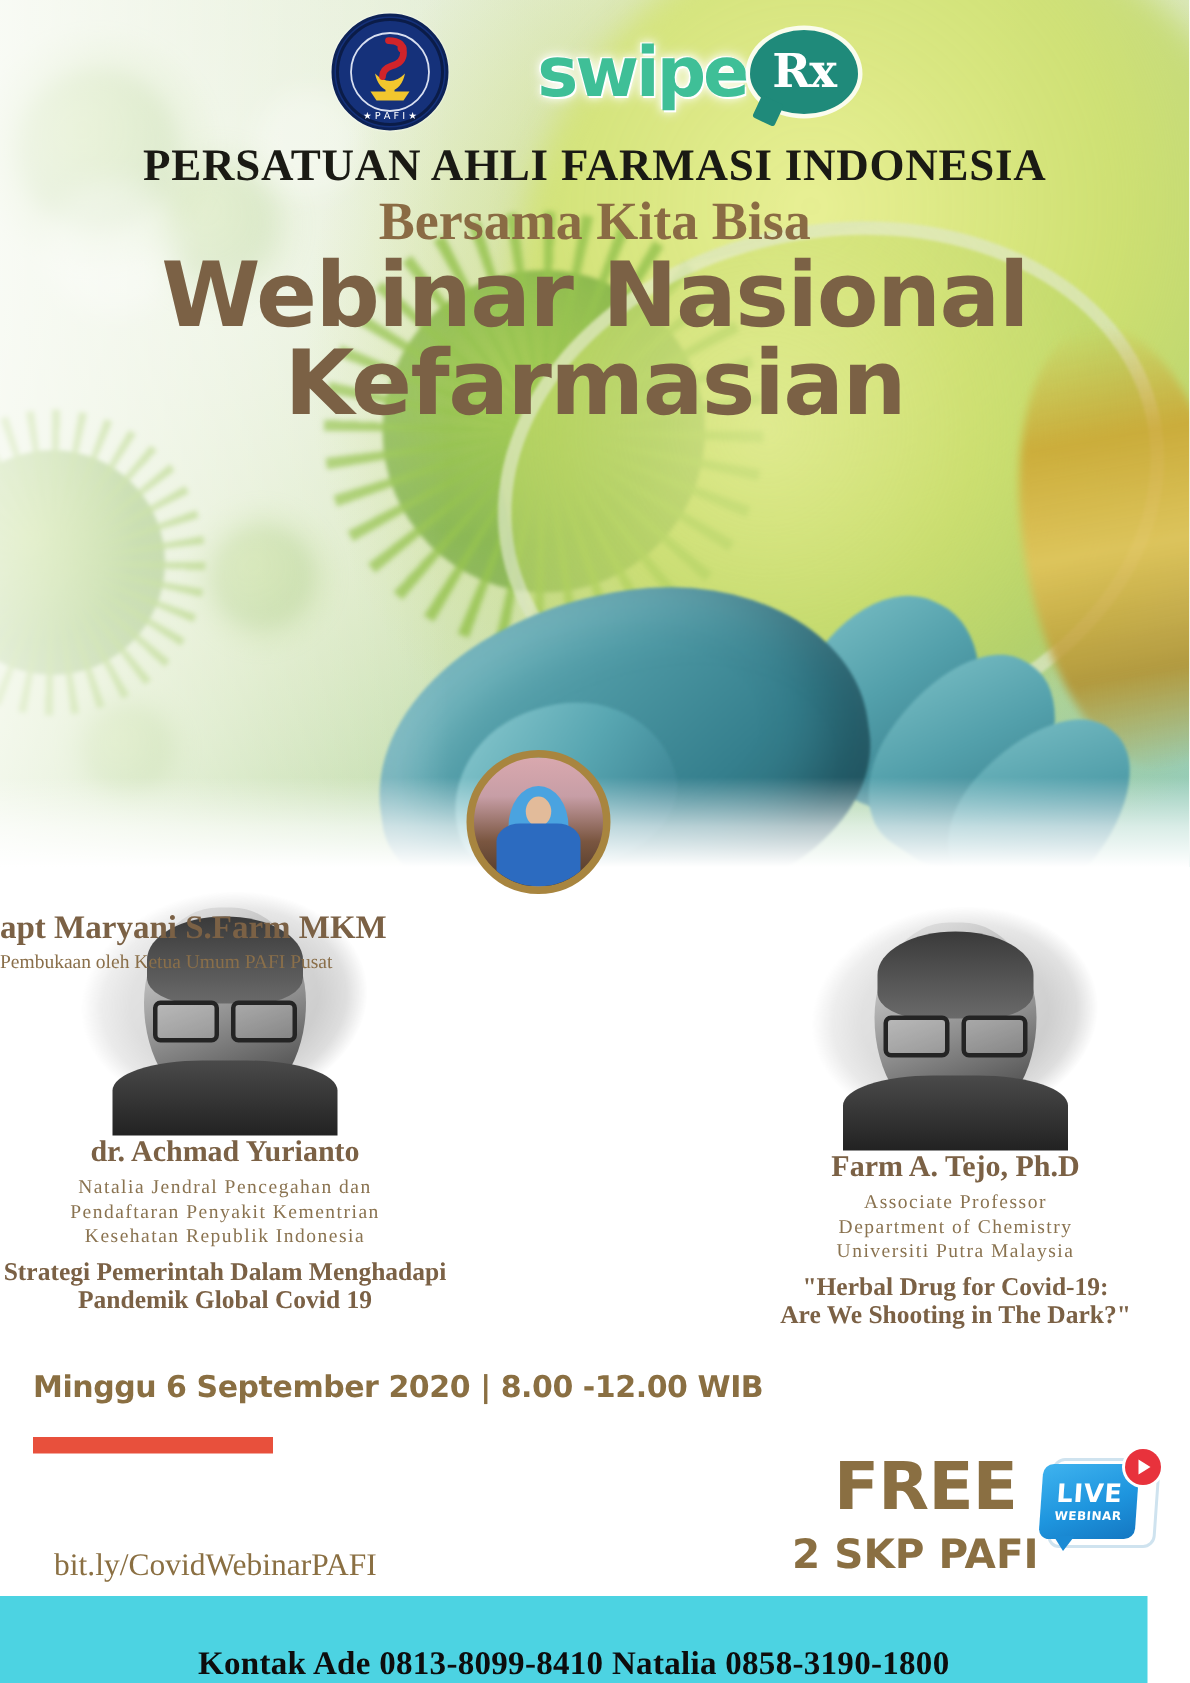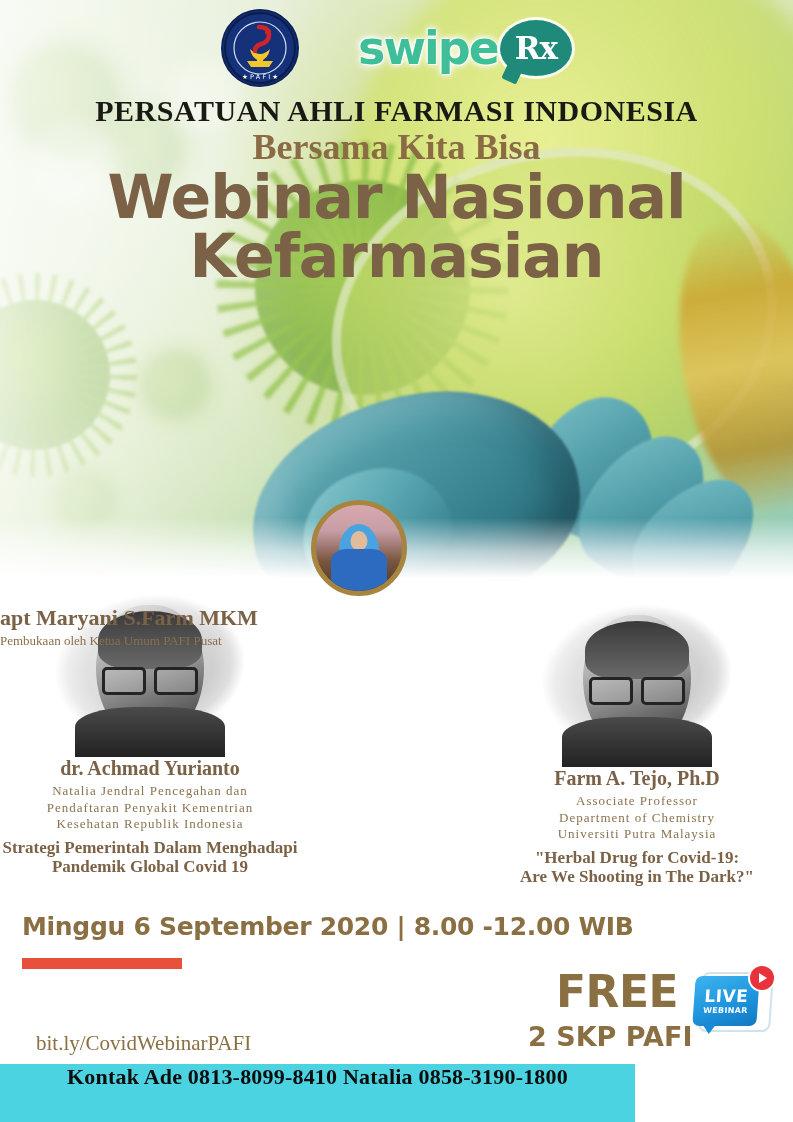--- a/index.html
+++ b/index.html
@@ -234,21 +234,21 @@
   }
   .sp-topic{
     font-family:"Liberation Serif", serif;
     font-size:17px;font-weight:bold;color:#7b6145;line-height:1.12;margin-top:5px;
   }
 
   
   .date-line{
     position:absolute;left:22px;top:912px;z-index:6;
     font-family:"DejaVu Sans", sans-serif;
-    font-size:25px;font-weight:bold;color:#8a6f42;letter-spacing:-0.3px;
+    font-size:20px;font-weight:bold;color:#8a6f42;letter-spacing:-0.3px;
     white-space:nowrap;
   }
   .red-bar{
     position:absolute;left:22px;top:958px;width:160px;height:11px;background:#e8503c;z-index:6;
   }
   .zoom-line{
     position:absolute;left:16px;top:968px;z-index:6;
     font-family:"Liberation Serif", serif;
     font-size:31px;color:#111111;white-space:nowrap;
   }
@@ -299,22 +299,22 @@
     background:#e8323c;display:flex;align-items:center;justify-content:center;
     box-shadow:0 0 0 2px #fff;
   }
   .lb-play::after{
     content:"";width:0;height:0;border-left:8px solid #fff;
     border-top:5px solid transparent;border-bottom:5px solid transparent;margin-left:2px;
   }
 
   
   .footer{
-    position:absolute;left:0;bottom:0;width:635px;height:58px;
-    background:#4cd3e2;display:flex;align-items:flex-start;justify-content:center;z-index:8;
+    position:absolute;left:0;bottom:0;width:765px;height:58px;
+    background:#4cd3e2;display:flex;align-items:flex-end;justify-content:center;z-index:8;
   }
   .footer-text{
     font-family:"Liberation Serif", serif;
     font-size:22px;font-weight:bold;color:#0d0d0d;letter-spacing:0.2px;
   }
 </style>
 </head>
 <body>
 
 <div class="poster">

